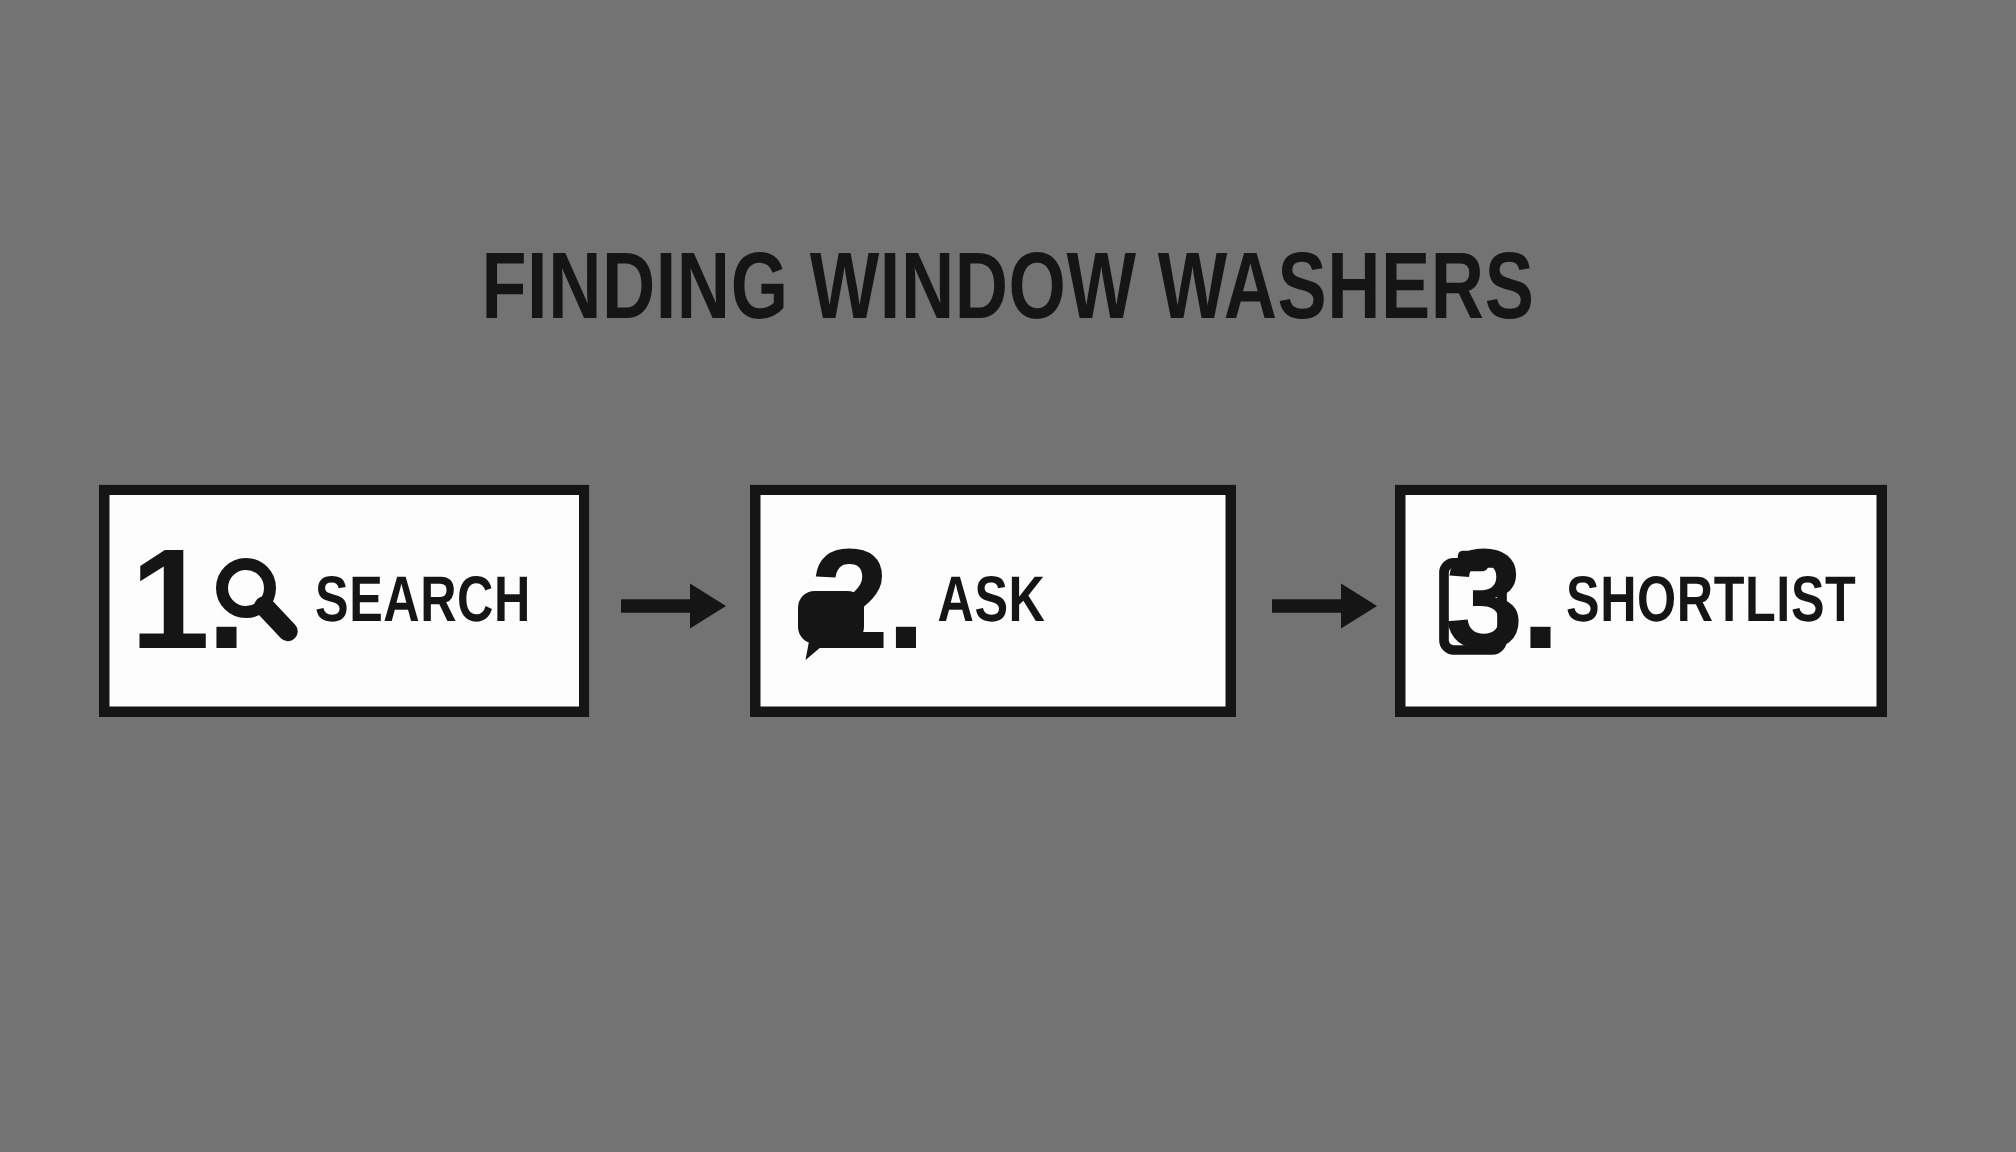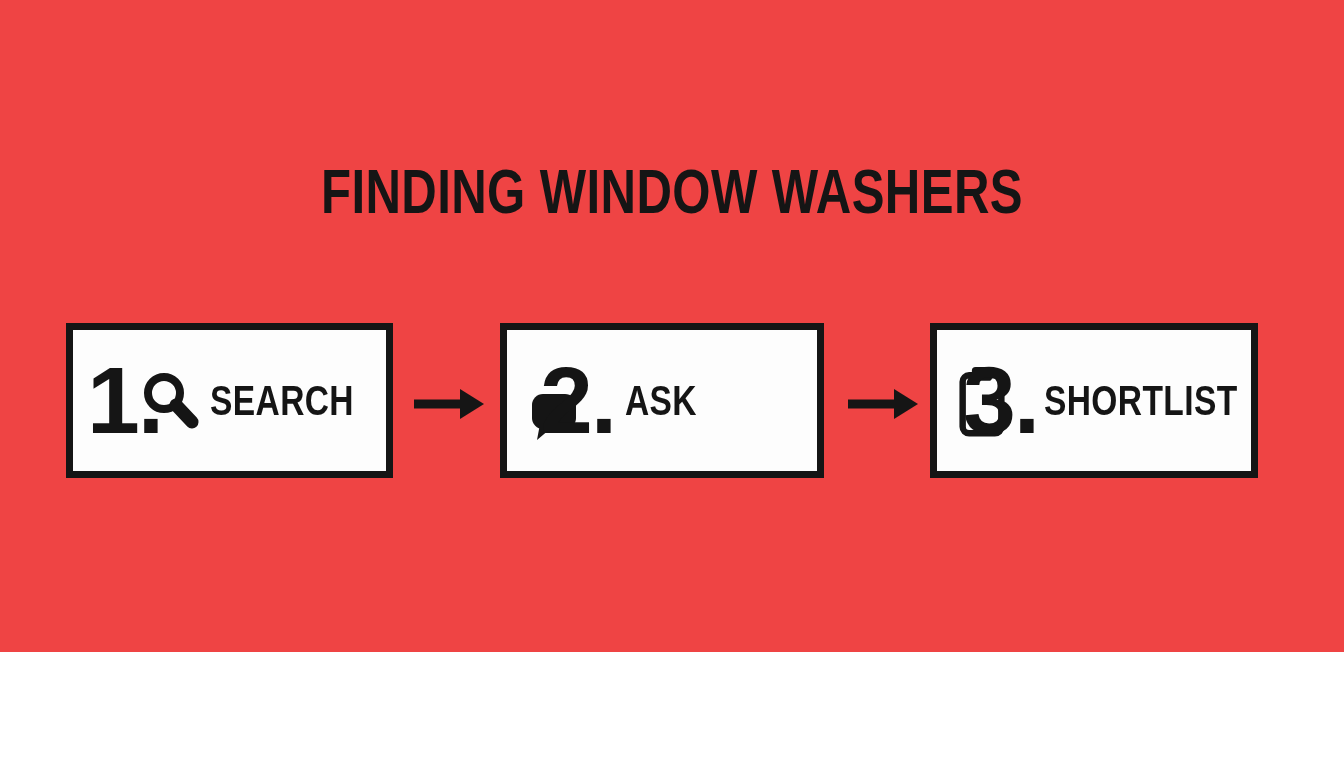--- a/index.html
+++ b/index.html
@@ -3,22 +3,22 @@
 <meta charset="utf-8">
 <style>
   html,body { margin:0; padding:0; }
   body {
     width:1344px; height:768px;
     background:#ffffff;
     font-family:"Liberation Sans", sans-serif;
   }
   .canvas {
     position:relative;
-    width:1344px; height:652px;
-    background:#ef4444;
+    width:1344px; height:768px;
+    background:#737373;
     color:#151515;
     overflow:hidden;
   }
   .title {
     position:absolute;
     top:160px; left:0; width:1344px;
     text-align:center;
     font-size:63px;
     font-weight:bold;
     line-height:1;

